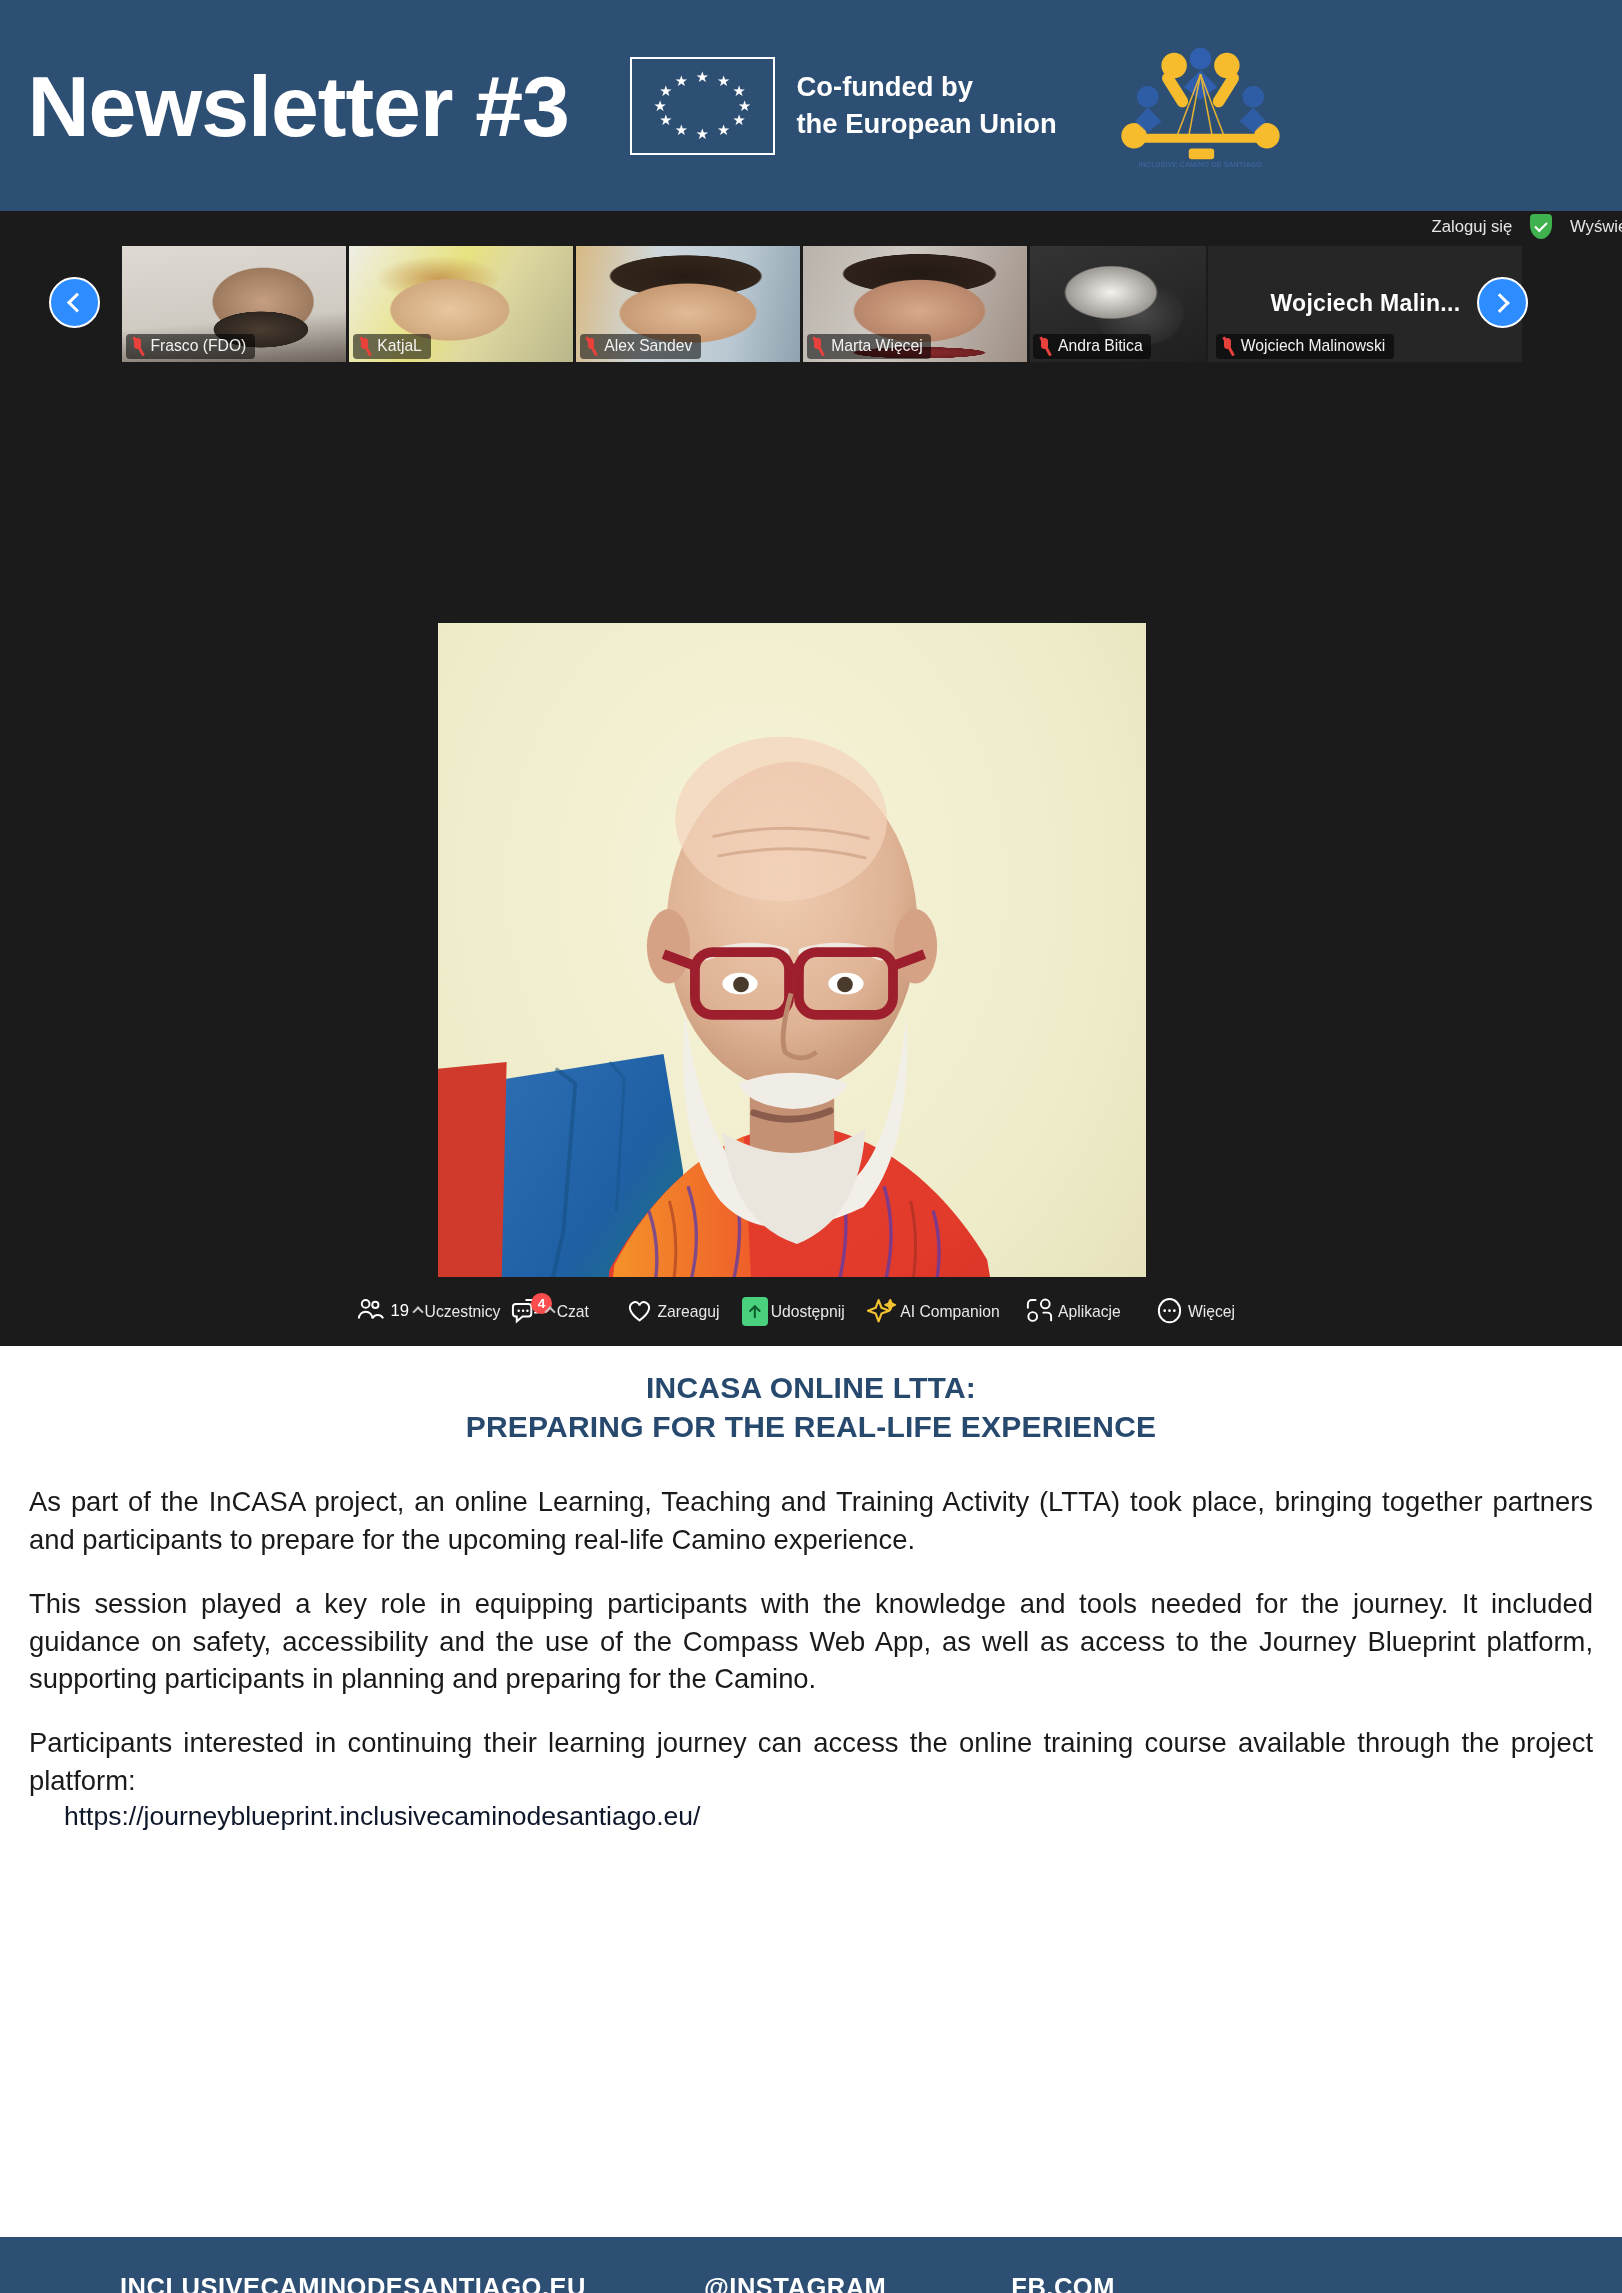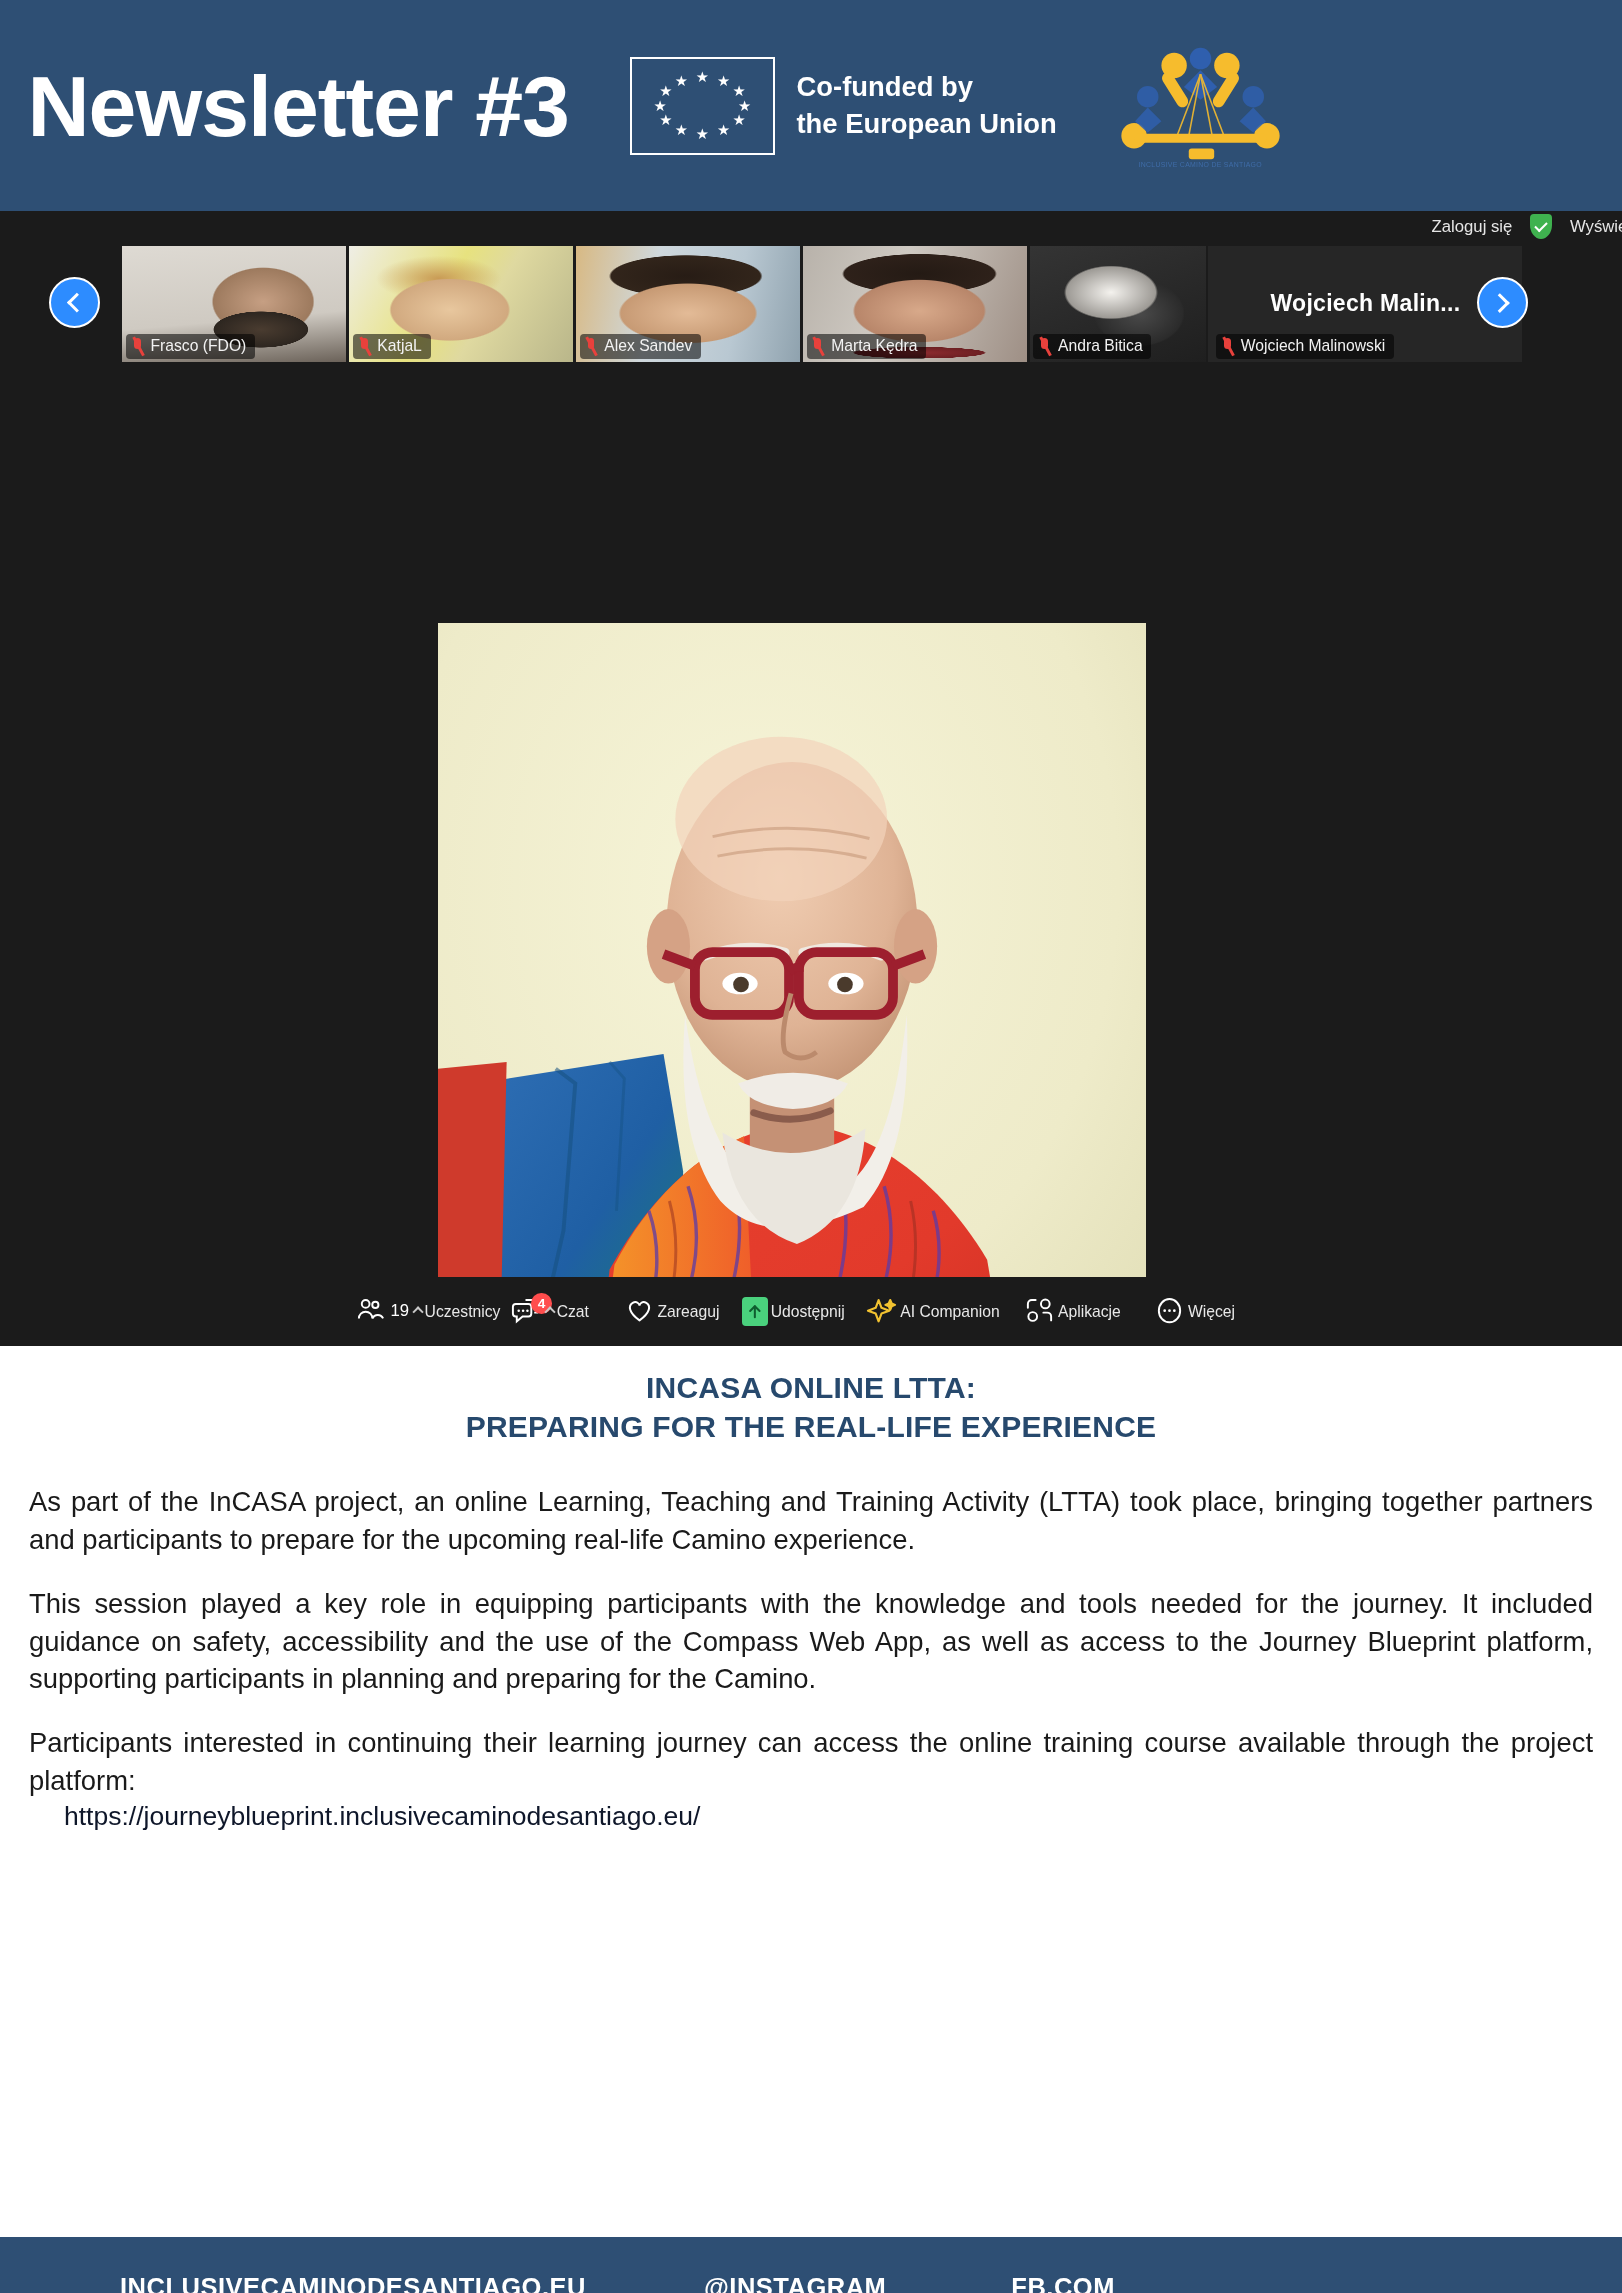--- a/index.html
+++ b/index.html
@@ -399,21 +399,21 @@
         </div>
 
         <div class="tile">
           <div class="thumb-bg" style="background:
                  radial-gradient(closest-side at 52% 56%, #d8a98a 0%, #b8866a 60%, transparent 62%),
                  radial-gradient(closest-side at 52% 24%, #241a14 0%, #2e211a 70%, transparent 72%),
                  radial-gradient(closest-side at 52% 92%, #8d2b2f 0%, #6d2023 60%, transparent 62%),
                  linear-gradient(110deg,#b8b2aa 0%,#cfcac3 40%,#9e8f85 100%);"></div>
           <div class="name-chip">
             <span class="mic-muted"></span>
-            <span>Marta Kędra</span>
+            <span>Marta Więcej</span>
           </div>
         </div>
 
         <div class="tile" style="width:176px;">
           <div class="thumb-bg" style="background:
                  radial-gradient(closest-side at 46% 40%, #f4f2ee 0%, #9d9a95 55%, transparent 58%),
                  radial-gradient(closest-side at 62% 58%, #4a4a4a 0%, #2b2b2b 65%, transparent 68%),
                  linear-gradient(160deg,#343434 0%,#1f1f1f 100%);"></div>
           <div class="name-chip">
             <span class="mic-muted"></span>

